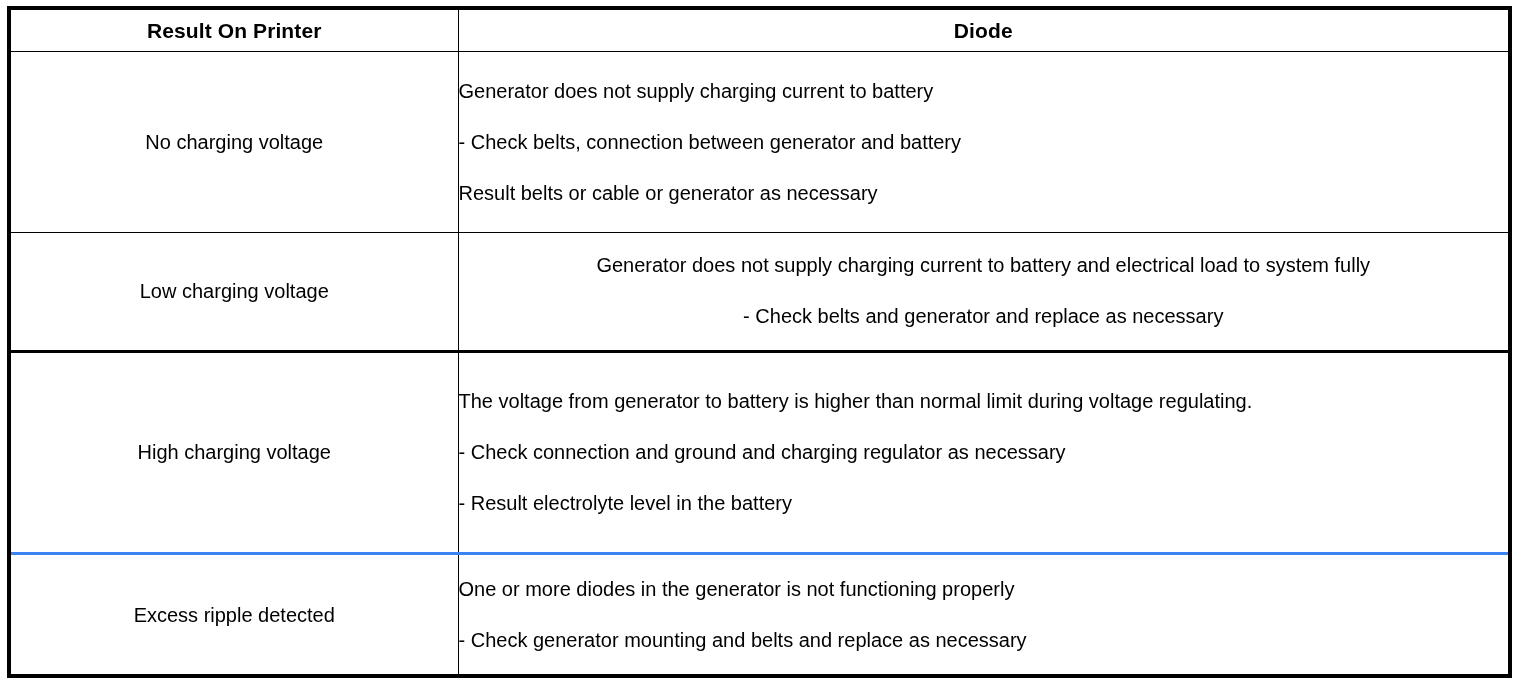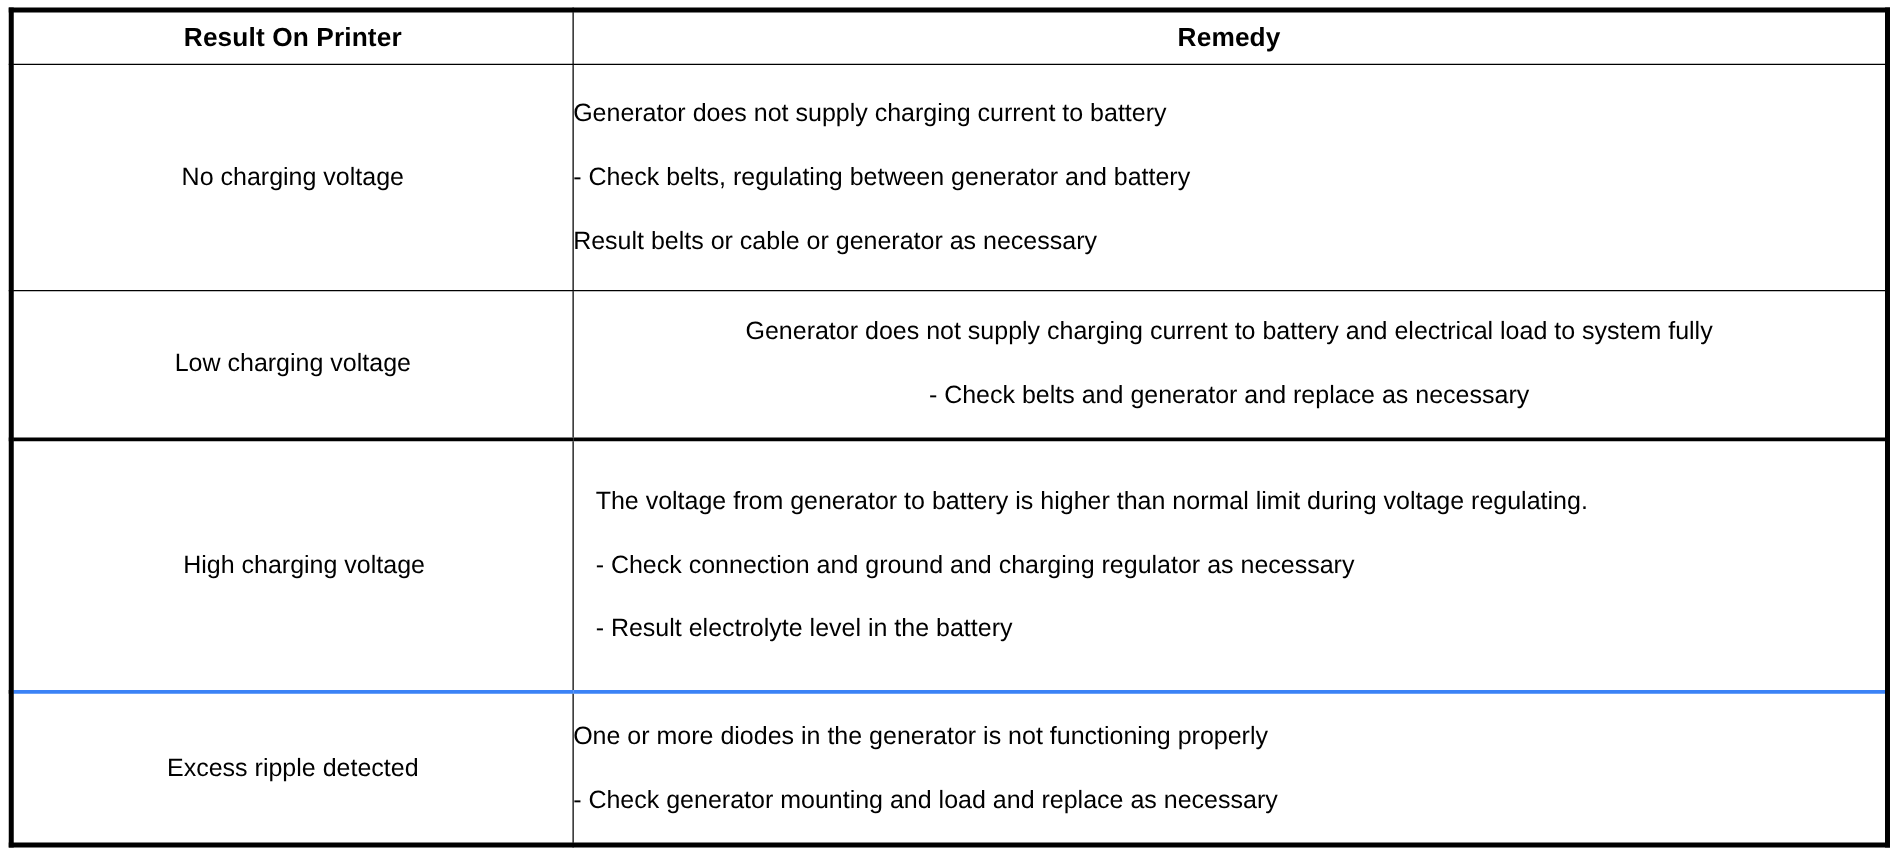--- a/index.html
+++ b/index.html
@@ -79,55 +79,55 @@
     white-space: nowrap;
   }
   td.remedy-cell .para + .para {
     margin-top: 26px;
   }
 
   
   tr.row-normal  td { height: 72px; }
   tr.row-no      td { height: 160px; }
   tr.row-low     td { height: 103px; text-align: center; }
-  tr.row-high    td { height: 177px; padding-left: 18px; }
+  tr.row-high    td { height: 177px; }
   tr.row-excess  td { height: 105px; }
 
   
   tr.row-high td { border-top: 3px solid #000000; }
   tr.row-excess td { border-top: 3px solid #3b82f6; }
 </style>
 </head>
 <body>
 
 <div class="page">
 
   <table class="fault-table">
     <colgroup>
       <col class="col-result">
       <col class="col-remedy">
     </colgroup>
 
     <thead>
       <tr>
         <th class="result-head">Result On Printer</th>
-        <th class="remedy-head">Remedy</th>
+        <th class="remedy-head">Diode</th>
       </tr>
     </thead>
 
     <tbody>
 
 
       <tr class="row-no">
         <td class="result-cell">
           <span class="line">No charging voltage</span>
         </td>
         <td class="remedy-cell">
           <span class="para">Generator does not supply charging current to battery</span>
-          <span class="para">- Check belts, regulating between generator and battery</span>
+          <span class="para">- Check belts, connection between generator and battery</span>
           <span class="para">Result belts or cable or generator as necessary</span>
         </td>
       </tr>
 
       <tr class="row-low">
         <td class="result-cell">
           <span class="line">Low charging voltage</span>
         </td>
         <td class="remedy-cell">
           <span class="para">Generator does not supply charging current to battery and electrical load to system fully</span>
@@ -145,20 +145,20 @@
           <span class="para">- Result electrolyte level in the battery</span>
         </td>
       </tr>
 
       <tr class="row-excess">
         <td class="result-cell">
           <span class="line">Excess ripple detected</span>
         </td>
         <td class="remedy-cell">
           <span class="para">One or more diodes in the generator is not functioning properly</span>
-          <span class="para">- Check generator mounting and load and replace as necessary</span>
+          <span class="para">- Check generator mounting and belts and replace as necessary</span>
         </td>
       </tr>
 
     </tbody>
   </table>
 
 </div>
 
 </body></html>

